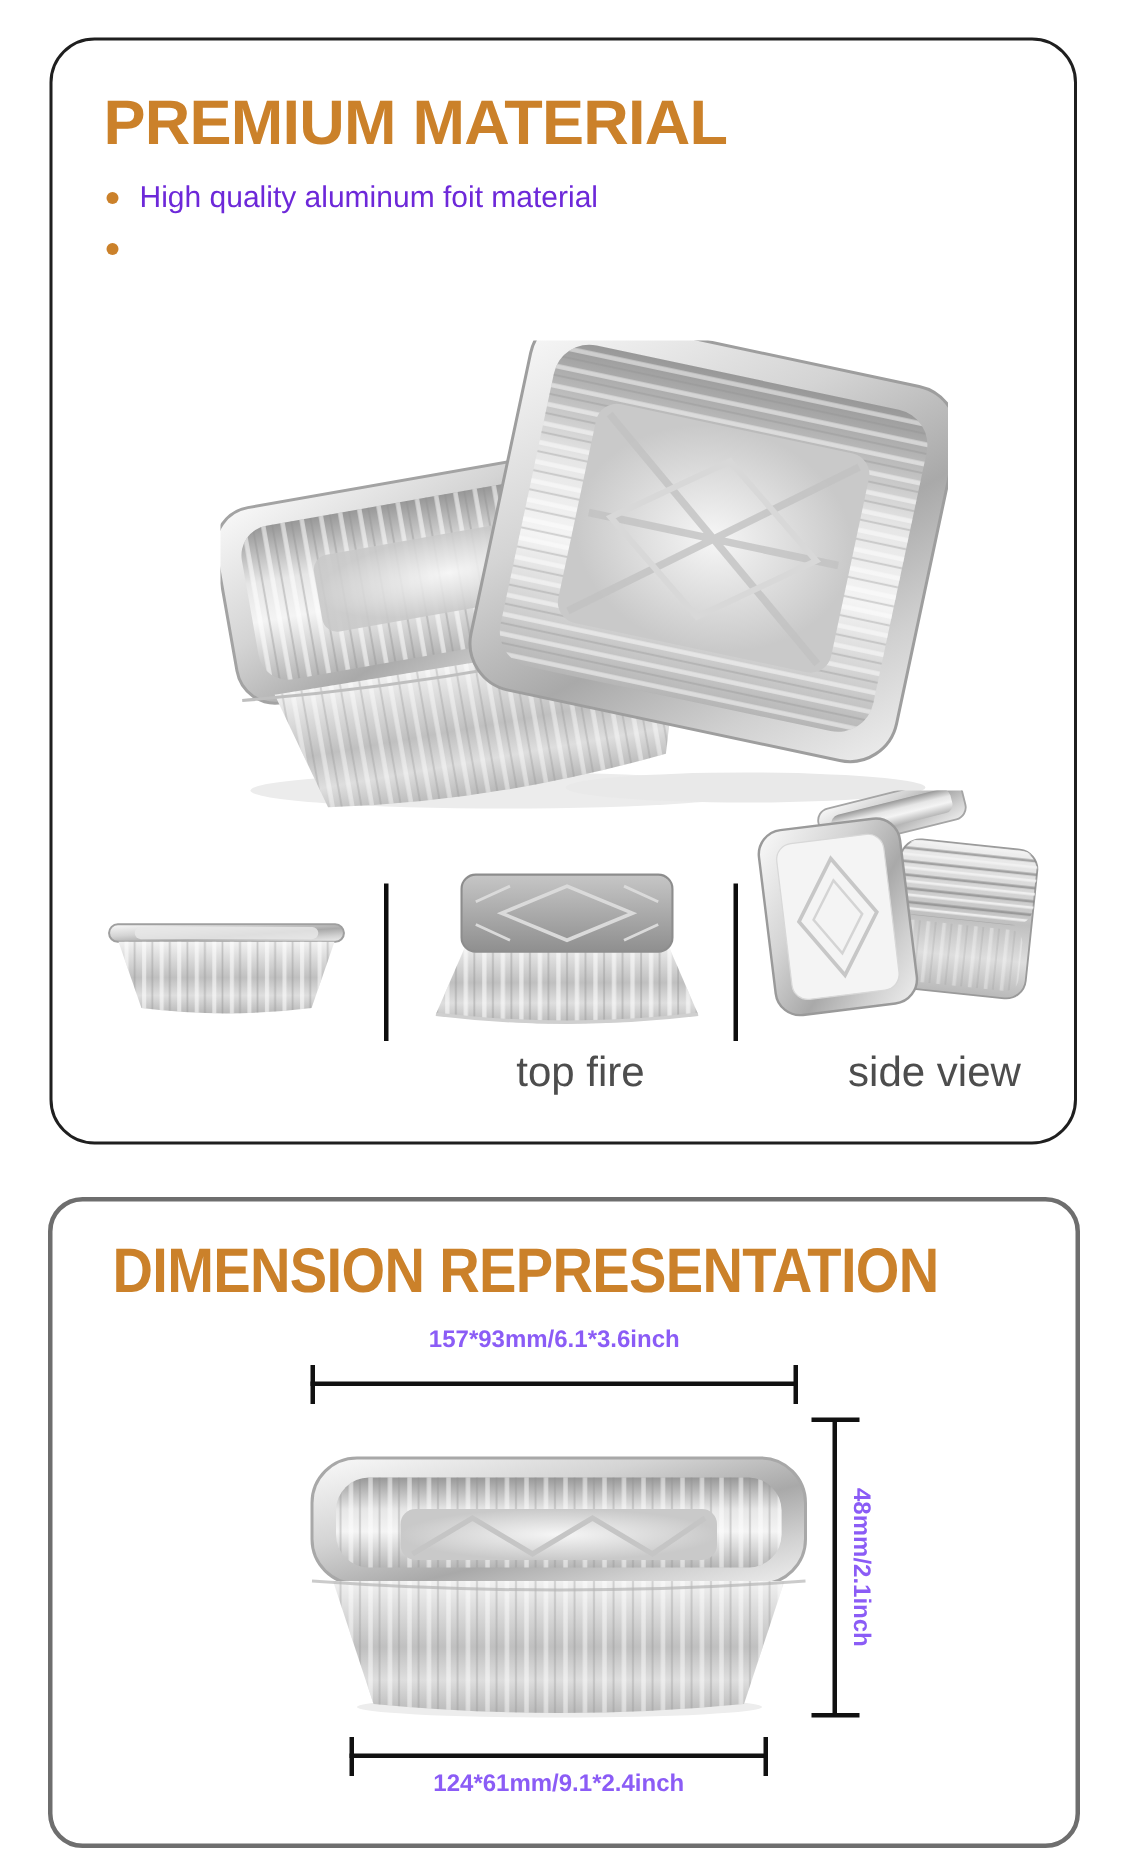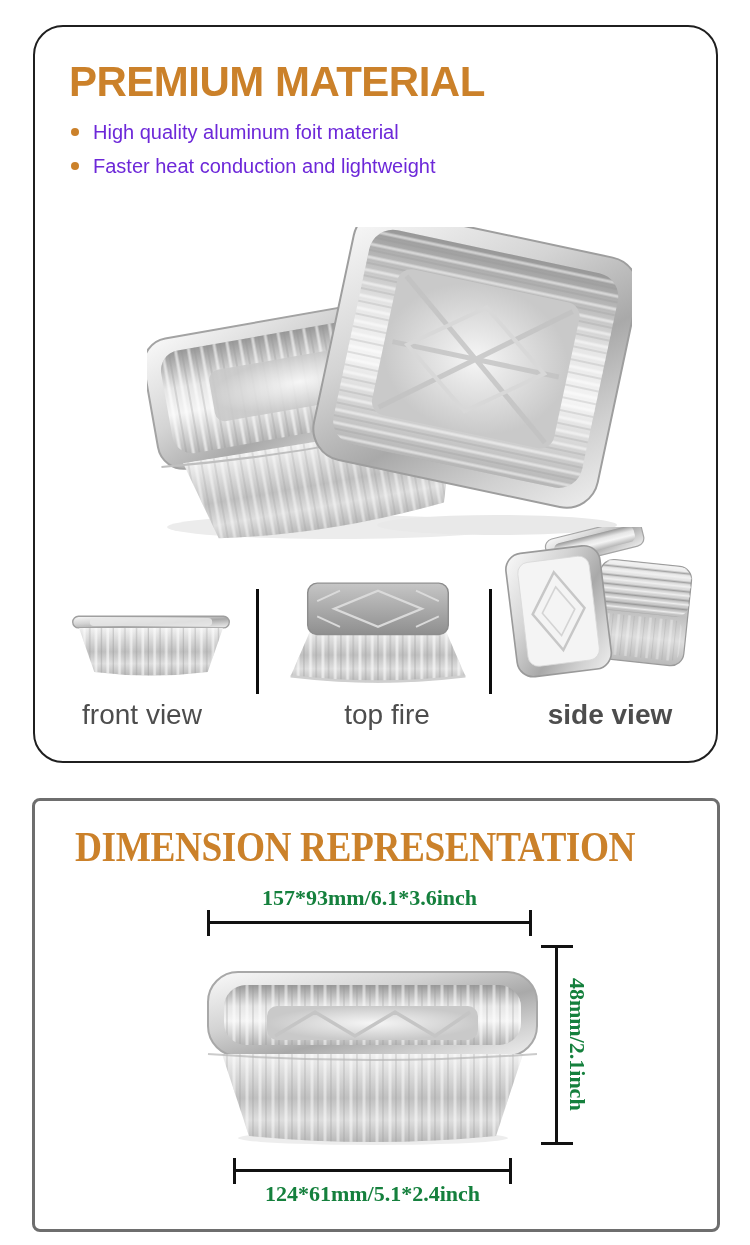--- a/index.html
+++ b/index.html
@@ -5,78 +5,77 @@
   html,body{margin:0;padding:0;}
   body{
     width:750px;height:1245px;
     background:#ffffff;
     font-family:"Liberation Sans",sans-serif;
     position:relative;
     overflow:hidden;
   }
   .card{position:absolute;background:#ffffff;box-sizing:border-box;}
   .card1{left:33px;top:25px;width:685px;height:738px;border:2px solid #1f1f1f;border-radius:30px;}
-  .card2{left:32px;top:798px;width:688px;height:434px;border:3px solid #6e6e6e;border-radius:8px;font-family:Liberation Serif, serif;}
+  .card2{left:32px;top:798px;width:688px;height:434px;border:3px solid #6e6e6e;border-radius:23px;}
 
   .title{position:absolute;margin:0;font-weight:bold;color:#CB812A;font-size:42px;letter-spacing:-0.5px;white-space:nowrap;}
   .card1 .title{left:34px;top:31px;}
   .card2 .title{left:40px;top:22px;transform:scaleX(0.89);transform-origin:left top;}
 
   .bullets{position:absolute;left:36px;top:88px;margin:0;padding:0;list-style:none;}
   .bullets li{display:flex;align-items:center;height:34px;font-size:20px;color:#6d28d9;white-space:nowrap;}
   .dot{width:8px;height:8px;border-radius:50%;background:#CB812A;margin-right:14px;flex:0 0 auto;}
 
   .main-photo{position:absolute;left:112px;top:200px;width:485px;height:315px;}
   .view{position:absolute;}
   .view-front{left:30px;top:582px;width:172px;height:72px;}
   .view-top{left:248px;top:550px;width:190px;height:112px;}
   .view-side{left:465px;top:500px;width:196px;height:168px;}
   .divider{position:absolute;top:562px;width:3px;height:105px;background:#0d0d0d;}
   .divider1{left:221px;}
   .divider2{left:454px;}
   .view-label{position:absolute;top:672px;width:180px;text-align:center;font-size:28px;color:#4D4D4D;}
   .label-front{left:17px;}
   .label-top{left:262px;}
-  .label-side{left:485px;font-weight:bold;}
+  .label-side{left:498px;}
 
   svg{display:block;width:100%;height:100%;}
 
   
   .dim-photo{position:absolute;left:170px;top:165px;width:335px;height:180px;}
   .dim-line-h{position:absolute;height:3px;background:#111111;}
   .dim-line-top{left:172px;top:120px;width:325px;}
   .dim-line-bottom{left:198px;top:368px;width:279px;}
   .dim-line-v{position:absolute;left:520px;top:145px;width:3px;height:197px;background:#111111;}
   .tick-v{position:absolute;width:3px;height:26px;background:#111111;}
   .tick-tl{left:172px;top:109px;}
   .tick-tr{left:494px;top:109px;}
   .tick-bl{left:198px;top:357px;}
   .tick-br{left:474px;top:357px;}
   .tick-h{position:absolute;width:32px;height:3px;background:#111111;}
   .tick-vt{left:506px;top:144px;}
   .tick-vb{left:506px;top:341px;}
-  .dim-label{position:absolute;font-size:22px;font-weight:bold;color:#15803d;text-align:center;white-space:nowrap;}
+  .dim-label{position:absolute;font-size:16px;font-weight:bold;color:#8b5cf6;text-align:center;white-space:nowrap;}
   .dim-label-top{left:172px;top:84px;width:325px;}
   .dim-label-bottom{left:160px;top:380px;width:355px;}
   .dim-label-height{left:529px;top:145px;height:197px;writing-mode:vertical-rl;text-align:center;}
 </style>
 </head>
 <body>
 
 <section class="card card1">
   <h1 class="title">PREMIUM MATERIAL</h1>
 
   <ul class="bullets">
     <li>
       <span class="dot"></span>
       <span>High quality aluminum foit material</span>
     </li>
     <li>
       <span class="dot"></span>
-      <span>Faster heat conduction and lightweight</span>
     </li>
   </ul>
 
   <div class="main-photo">
     <svg class="pan" viewBox="0 0 485 315">
         <defs>
           <linearGradient id="silverA" x1="0" y1="0" x2="1" y2="1">
             <stop offset="0" stop-color="#fafafa"></stop>
             <stop offset="0.35" stop-color="#d4d4d4"></stop>
             <stop offset="0.6" stop-color="#a9a9a9"></stop>
@@ -302,42 +301,41 @@
         <rect x="28" y="24" width="88" height="128" rx="13" fill="#f4f4f4" stroke="#d8d8d8"></rect>
         <path d="M72 40 L104 88 L72 136 L40 88 Z" fill="none" stroke="#c7c7c7" stroke-width="3"></path>
         <path d="M72 58 L92 88 L72 118 L52 88 Z" fill="none" stroke="#d4d4d4" stroke-width="2"></path>
       </g>
     </svg>
   </div>
 
   <div class="divider divider1"></div>
   <div class="divider divider2"></div>
 
-  <div class="view-label label-front">front view</div>
   <div class="view-label label-top">top fire</div>
   <div class="view-label label-side">side view</div>
 </section>
 
 <section class="card card2">
   <h1 class="title">DIMENSION REPRESENTATION</h1>
 
   <div class="dim-label dim-label-top">157*93mm/6.1*3.6inch</div>
   <div class="dim-line-h dim-line-top"></div>
   <div class="tick-v tick-tl"></div>
   <div class="tick-v tick-tr"></div>
 
   <div class="dim-line-v"></div>
   <div class="tick-h tick-vt"></div>
   <div class="tick-h tick-vb"></div>
   <div class="dim-label dim-label-height">48mm/2.1inch</div>
 
   <div class="dim-line-h dim-line-bottom"></div>
   <div class="tick-v tick-bl"></div>
   <div class="tick-v tick-br"></div>
-  <div class="dim-label dim-label-bottom">124*61mm/5.1*2.4inch</div>
+  <div class="dim-label dim-label-bottom">124*61mm/9.1*2.4inch</div>
 
   <div class="dim-photo">
     <svg class="pan" viewBox="0 0 335 180">
         <defs>
           <linearGradient id="silverA" x1="0" y1="0" x2="1" y2="1">
             <stop offset="0" stop-color="#fafafa"></stop>
             <stop offset="0.35" stop-color="#d4d4d4"></stop>
             <stop offset="0.6" stop-color="#a9a9a9"></stop>
             <stop offset="0.8" stop-color="#d0d0d0"></stop>
             <stop offset="1" stop-color="#efefef"></stop>

